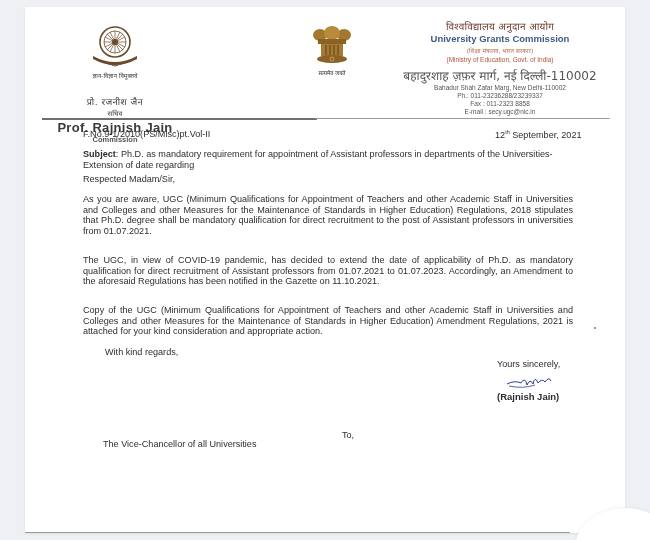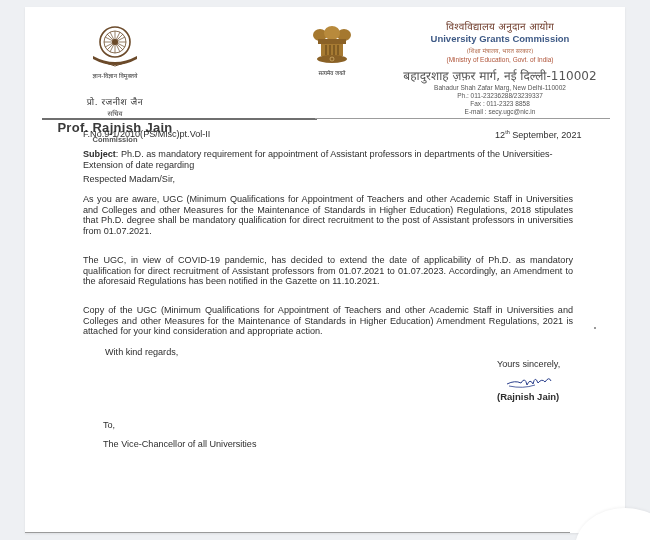--- a/index.html
+++ b/index.html
@@ -51,21 +51,21 @@
   .subject { top:142px; }
   .subject b { font-weight:bold; }
   .salute { top:167px; }
   .para1 { top:187px; }
   .para2 { top:248px; }
   .para3 { top:298px; }
   .regards { top:340px; left:80px; }
   .signoff { position:absolute; left:472px; top:352px; width:130px; font-size:9.1px; color:#2e2e2e; }
   .signature { width:50px; height:18px; margin:3px 0 0 8px; display:block; }
   .sig-name { font-weight:bold; font-size:9.5px; margin-top:1px; }
-  .to { top:413px; left:78px; }
+  .to { top:423px; left:78px;text-align:center; }
   .addressee { top:432px; left:78px; }
 
   .stray-dot { position:absolute; left:569px; top:320px; width:2px; height:2px; background:#777; border-radius:50%; }
   .corner-arc {
     position:absolute; left:575px; top:508px; width:100px; height:80px;
     border-radius:50%; background:#ffffff; box-shadow:0 -1px 3px rgba(0,0,0,0.05);
   }
 </style>
 </head>
 <body>

